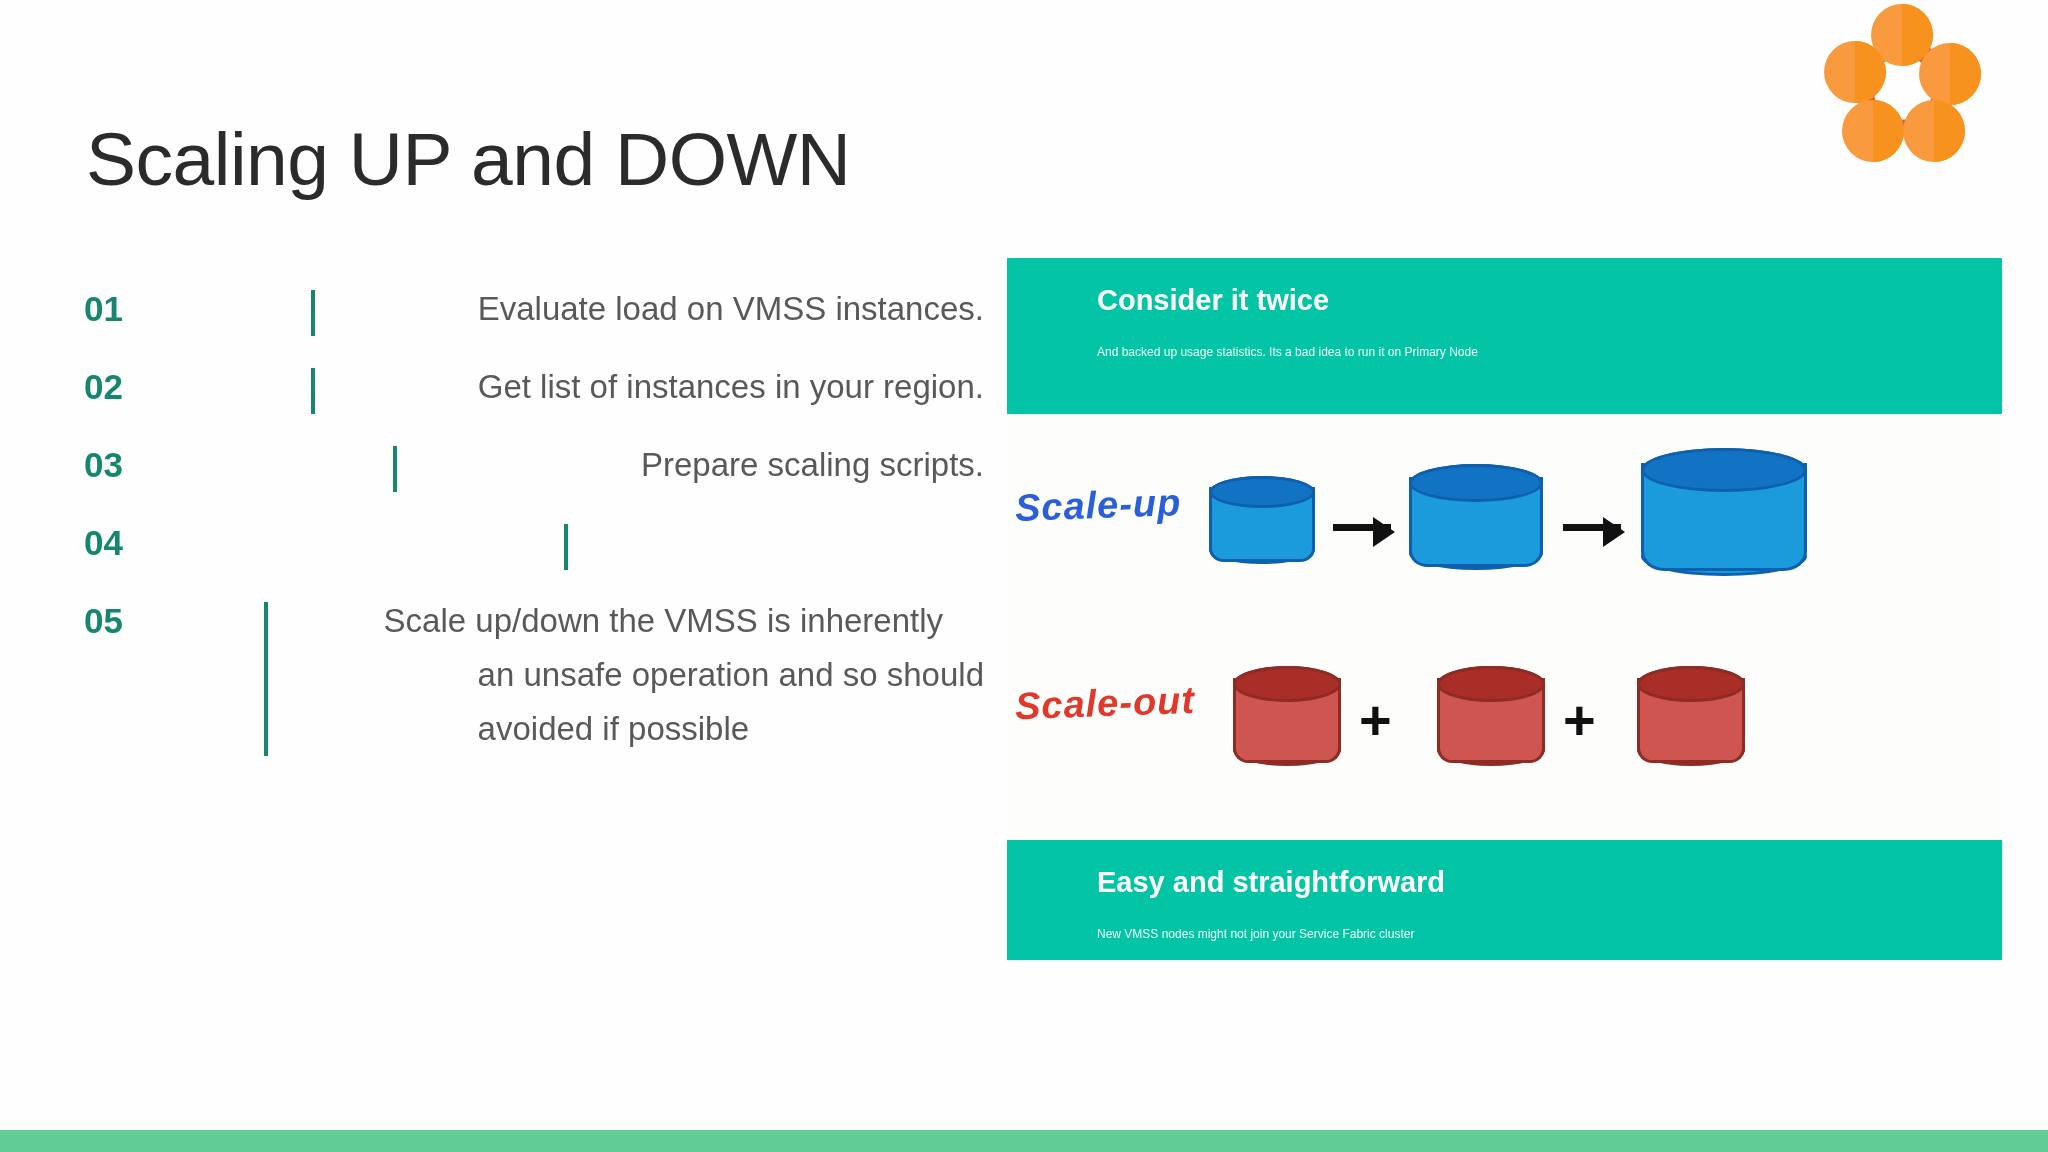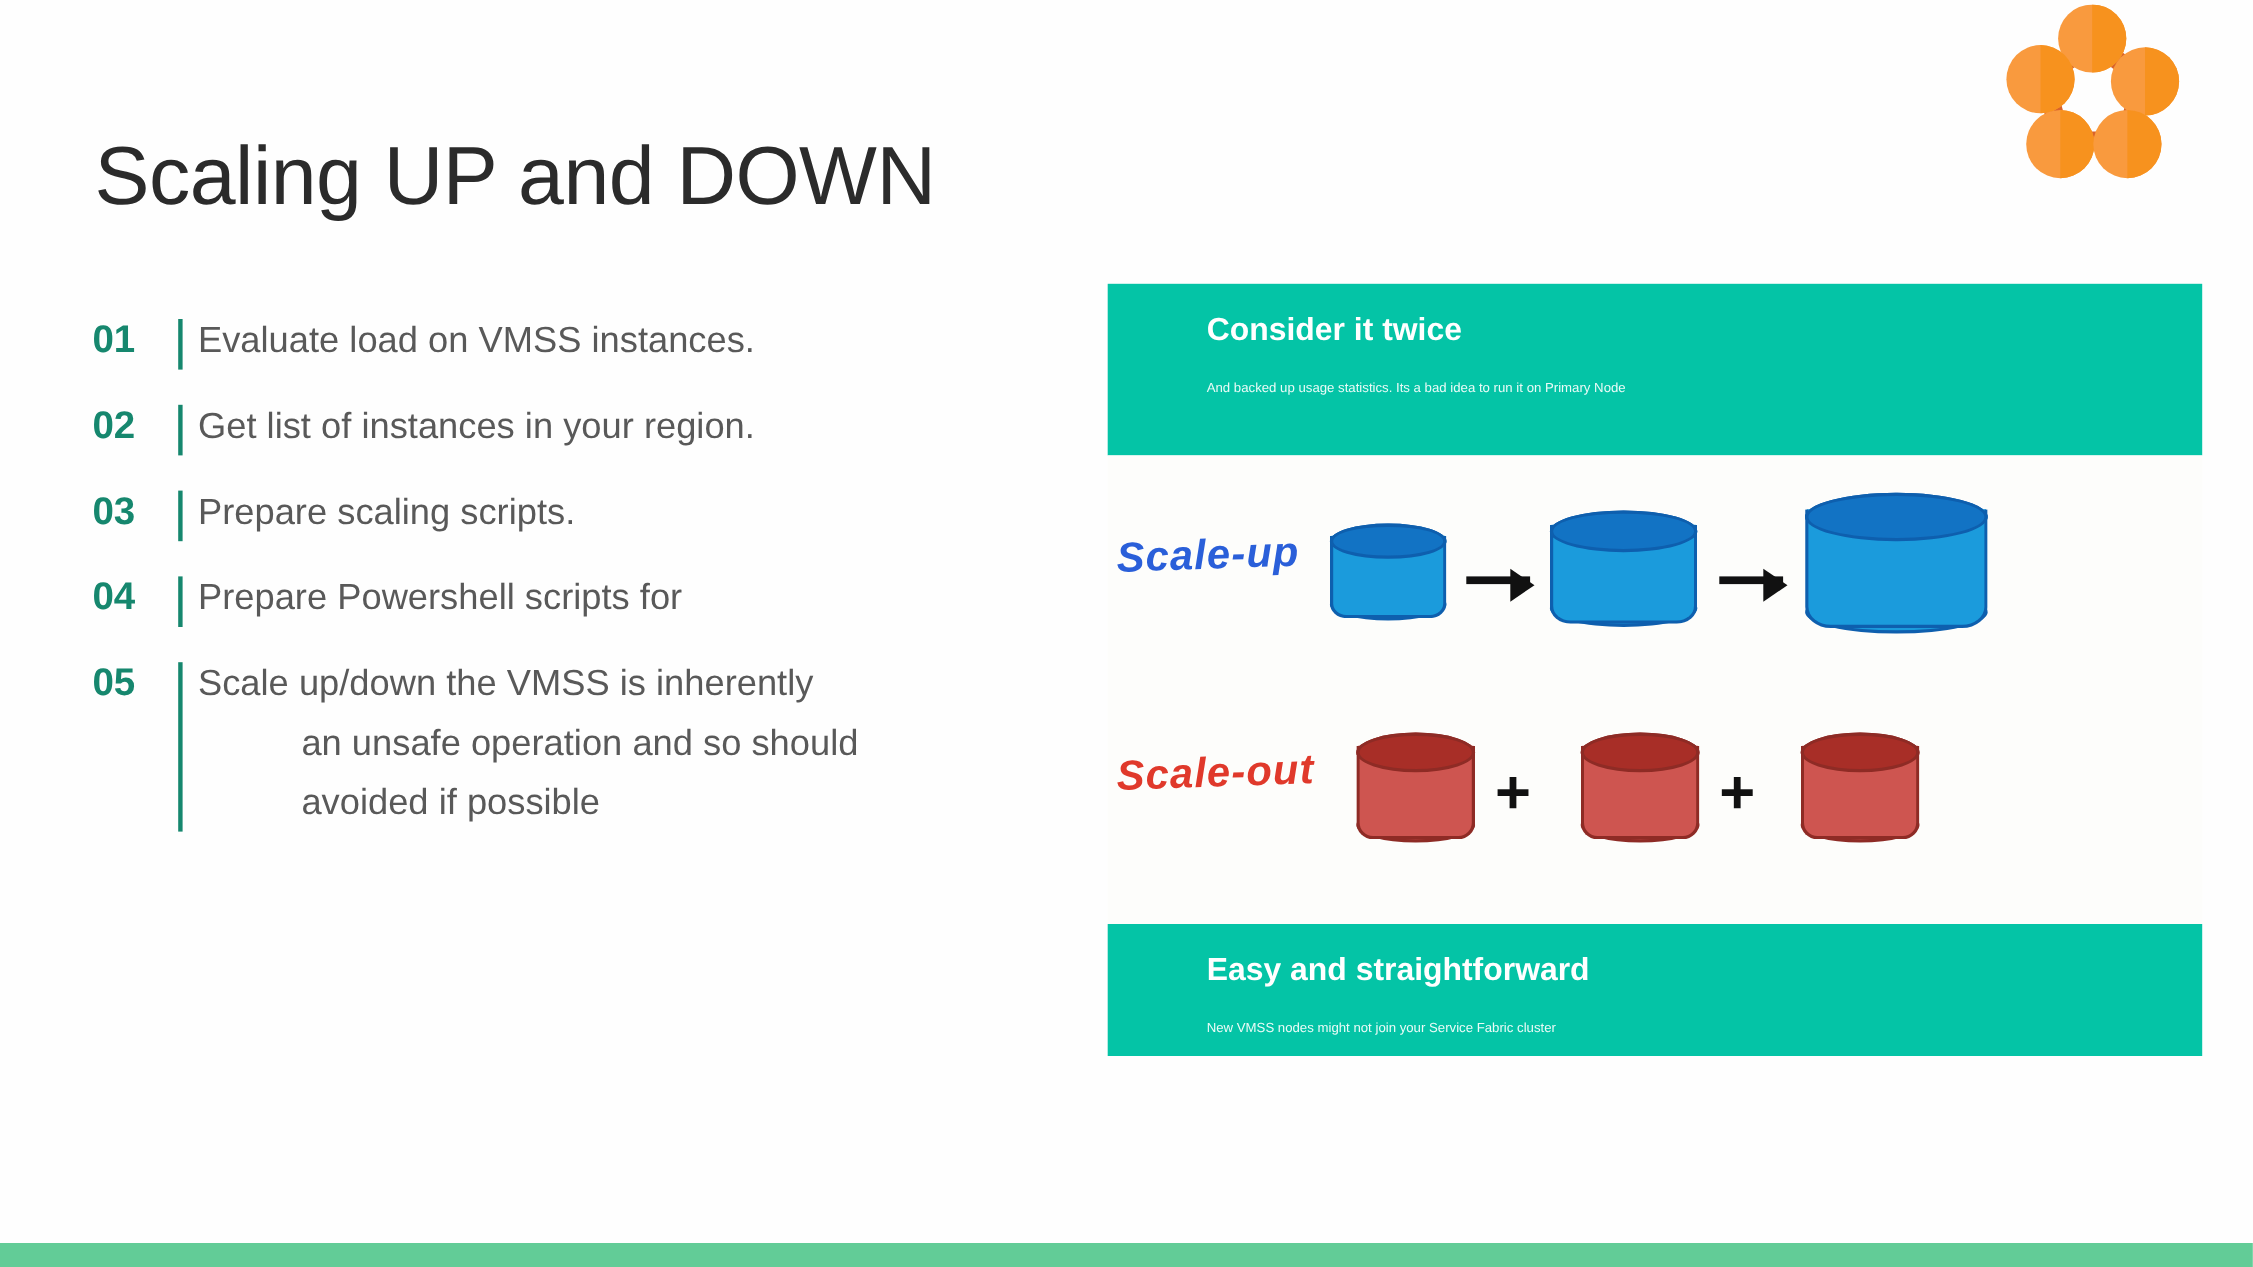--- a/index.html
+++ b/index.html
@@ -42,20 +42,21 @@
   #steps-list {
     position: absolute;
     left: 84px;
     top: 282px;
     width: 900px;
   }
   .step-row {
     display: flex;
     align-items: flex-start;
     margin-bottom: 24px;
+    justify-content: space-between;
   }
   .step-num {
     width: 78px;
     flex: 0 0 78px;
     font-size: 35px;
     font-weight: 700;
     color: #16876E;
     line-height: 54px;
   }
   .step-bar {
@@ -264,21 +265,20 @@
     <div class="step-bar"></div>
     <div class="step-text">
       <span>Prepare scaling scripts.</span>
     </div>
   </div>
 
   <div class="step-row">
     <div class="step-num">04</div>
     <div class="step-bar"></div>
     <div class="step-text">
-      <span>Prepare Powershell scripts for</span>
     </div>
   </div>
 
   <div class="step-row">
     <div class="step-num">05</div>
     <div class="step-bar"></div>
     <div class="step-text">
       <span>Scale up/down the VMSS is inherently</span>
       <span class="cont">an unsafe operation and so should</span>
       <span class="cont">avoided if possible</span>

